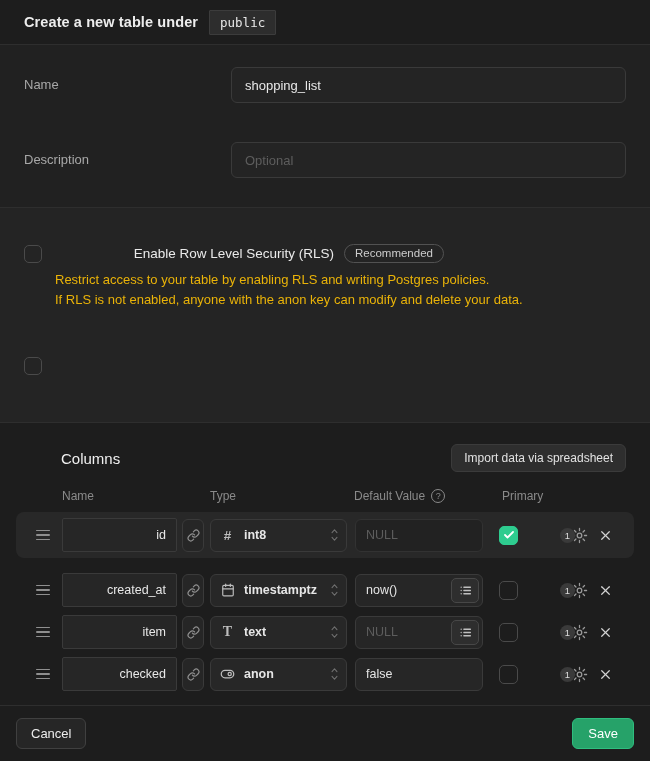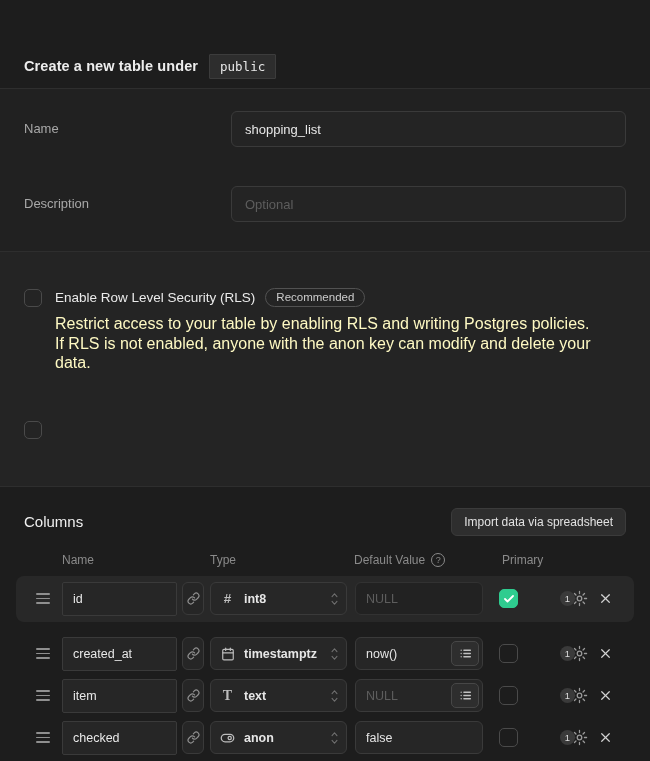--- a/index.html
+++ b/index.html
@@ -9,21 +9,21 @@
     background: #1d1d1d;
     font-family: "Liberation Sans", sans-serif;
     color: #ededed;
     overflow: hidden;
   }
   .panel { display: flex; flex-direction: column; height: 761px; }
 
   
   .panel-header {
     flex: 0 0 45px; display: flex; align-items: center; gap: 11px;
-    padding: 0 24px; background: #1d1d1d; border-bottom: 1px solid #2e2e2e; margin-top: 44px;
+    padding: 0 24px; background: #1d1d1d; border-bottom: 1px solid #2e2e2e;
   }
   .panel-title { font-size: 14.5px; font-weight: 700; letter-spacing: .1px; }
   .schema-badge {
     font-family: "DejaVu Sans Mono", monospace; font-size: 12.5px;
     background: #2d2d2d; border: 1px solid #3c3c3c; border-radius: 1px;
     padding: 4px 10px; color: #e8e8e8;
   }
 
   
   .section-form { background: #212121; border-bottom: 1px solid #2e2e2e; padding: 22px 24px 29px; }
@@ -37,31 +37,31 @@
   }
   input::placeholder { color: #5d5d5d; }
 
   
   .section-toggles { background: #242424; border-bottom: 1px solid #2e2e2e; padding: 36px 24px 0; }
   .toggle-block { display: flex; gap: 13px; margin-bottom: 47px; }
   .checkbox {
     width: 18px; height: 18px; flex: 0 0 18px; margin-top: 1px;
     border: 1px solid #4a4a4a; border-radius: 5px; background: transparent; cursor: pointer;
   }
-  .toggle-label-row { display: flex; align-items: center; gap: 10px; font-size: 13.5px; color: #eaeaea; }
+  .toggle-label-row { display: flex; align-items: center; gap: 10px; font-size: 13.5px; color: #eaeaea; justify-content: center; }
   .badge-pill {
     border: 1px solid #525252; border-radius: 999px; padding: 2px 10px 3px;
     font-size: 11.5px; color: #cccccc; white-space: nowrap;
   }
-  .toggle-desc { font-size: 16px; color: #fef9c3; line-height: 19.5px; margin-top: 7px; }
+  .toggle-desc { font-size: 13px; color: #eab308; line-height: 19.5px; margin-top: 7px; }
 
   
   .section-columns { background: #1d1d1d; flex: 1; padding-top: 21px; }
   .columns-head { display: flex; justify-content: space-between; align-items: center; padding: 0 24px; margin-bottom: 17px; }
-  .columns-title { font-size: 15px; color: #f0f0f0; }
+  .columns-title { font-size: 15px; color: #f0f0f0; margin-left: 37px; }
   .import-btn {
     background: #2e2e2e; border: 1px solid #3b3b3b; color: #e2e2e2; cursor: pointer;
     font-size: 12px; border-radius: 6px; padding: 6px 12px; font-family: "Liberation Sans", sans-serif;
   }
   .table-headers { display: flex; align-items: center; font-size: 12px; color: #8a8a8a; padding-left: 62px; margin-bottom: 9px; }
   .th-name { width: 148px; }
   .th-type { width: 144px; }
   .th-default { width: 148px; display: flex; align-items: center; gap: 6px; }
   .help-icon {
     display: inline-flex; align-items: center; justify-content: center;
@@ -72,21 +72,21 @@
   .col-row {
     display: flex; align-items: center; height: 36px;
     margin: 0 16px 6px; padding: 0 20px; border-radius: 8px;
   }
   .col-row.hl { background: #282828; height: 46px; margin-bottom: 14px; }
   .drag-handle { width: 14px; display: flex; flex-direction: column; gap: 3px; margin-right: 12px; cursor: grab; }
   .drag-handle i { display: block; height: 1.6px; background: #8f8f8f; border-radius: 1px; }
   .row-name-input {
     width: 115px; height: 33px; background: #262626; border: 1px solid #3a3a3a;
     border-radius: 2px; padding: 16px 10px; font-size: 12.5px; color: #e8e8e8;
-    font-family: "Liberation Sans", sans-serif; outline: none;
+    font-family: "Liberation Sans", sans-serif; outline: none; text-align: right;
   }
   .link-btn {
     margin-left: 5px; width: 22px; height: 33px; flex: 0 0 22px;
     background: #262626; border: 1px solid #3a3a3a; border-radius: 6px; cursor: pointer;
     display: flex; align-items: center; justify-content: center; color: #909090; padding: 0;
   }
   .type-select {
     margin-left: 6px; width: 137px; height: 33px; display: flex; align-items: center;
     background: #272727; border: 1px solid #3a3a3a; border-radius: 6px;
     padding: 0 7px 0 9px; cursor: pointer; gap: 9px;

